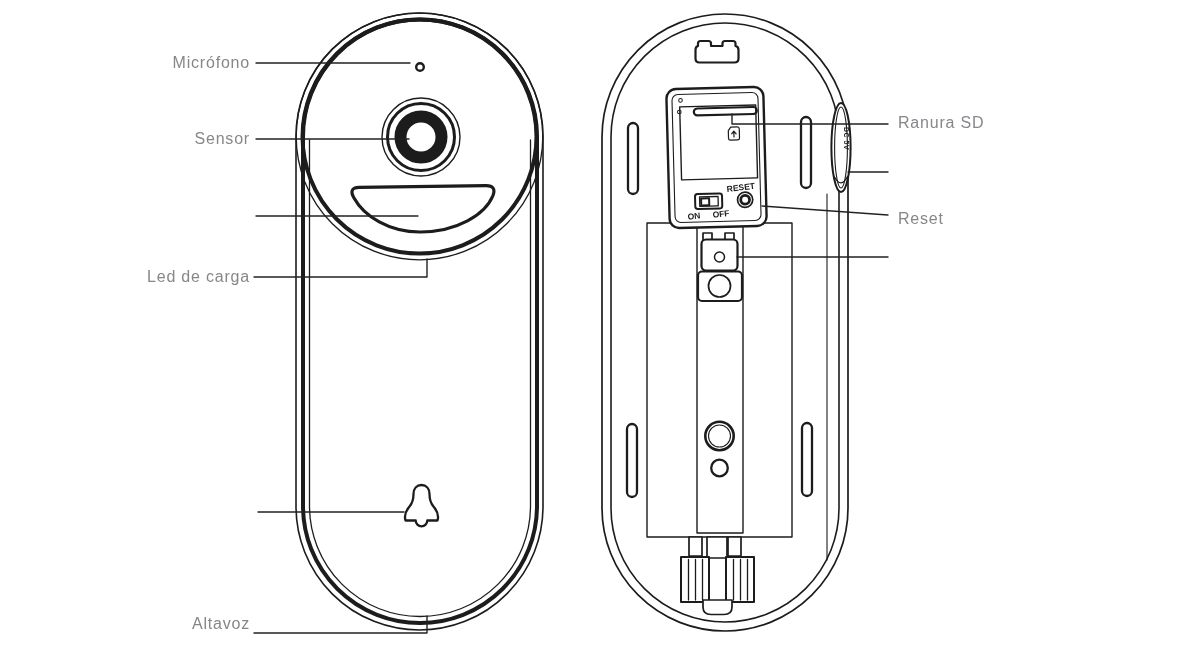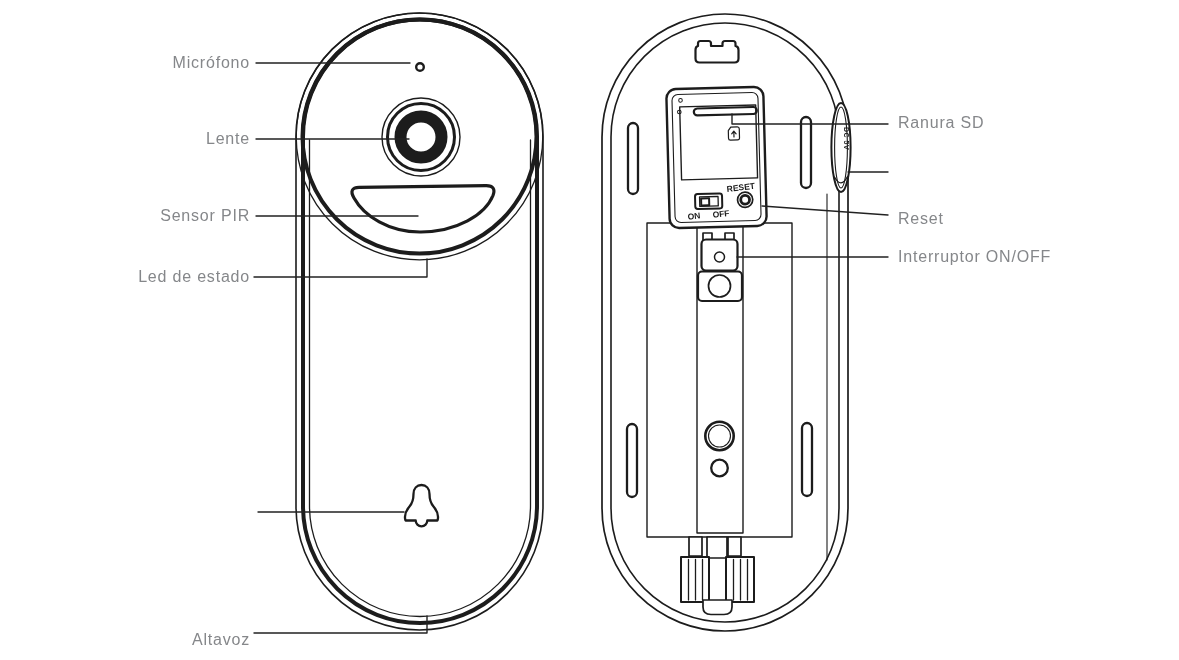--- a/index.html
+++ b/index.html
@@ -137,21 +137,19 @@
       <path d="M 258,512 L 404,512"></path>
       <path d="M 254,633 L 427,633 L 427,616"></path>
       <path d="M 732,114 L 732,124 L 888,124"></path>
       <path d="M 848,172 L 888,172"></path>
       <path d="M 762,206 L 888,215"></path>
       <path d="M 737,257 L 888,257"></path>
     </g>
   </svg>
 
   <div class="lbl left" style="top:63px;">Micrófono</div>
-  <div class="lbl left" style="top:139px;">Lente</div>
-  <div class="lbl left" style="top:216px;">Sensor PIR</div>
-  <div class="lbl left" style="top:277px;">Led de estado</div>
-  <div class="lbl left" style="top:640px;">Altavoz</div>
+  <div class="lbl left" style="top:139px;">Sensor</div>
+  <div class="lbl left" style="top:277px;">Led de carga</div>
+  <div class="lbl left" style="top:624px;">Altavoz</div>
 
   <div class="lbl right" style="top:123px;">Ranura SD</div>
   <div class="lbl right" style="top:219px;">Reset</div>
-  <div class="lbl right" style="top:257px;">Interruptor ON/OFF</div>
 </div>
 
 </body></html>

